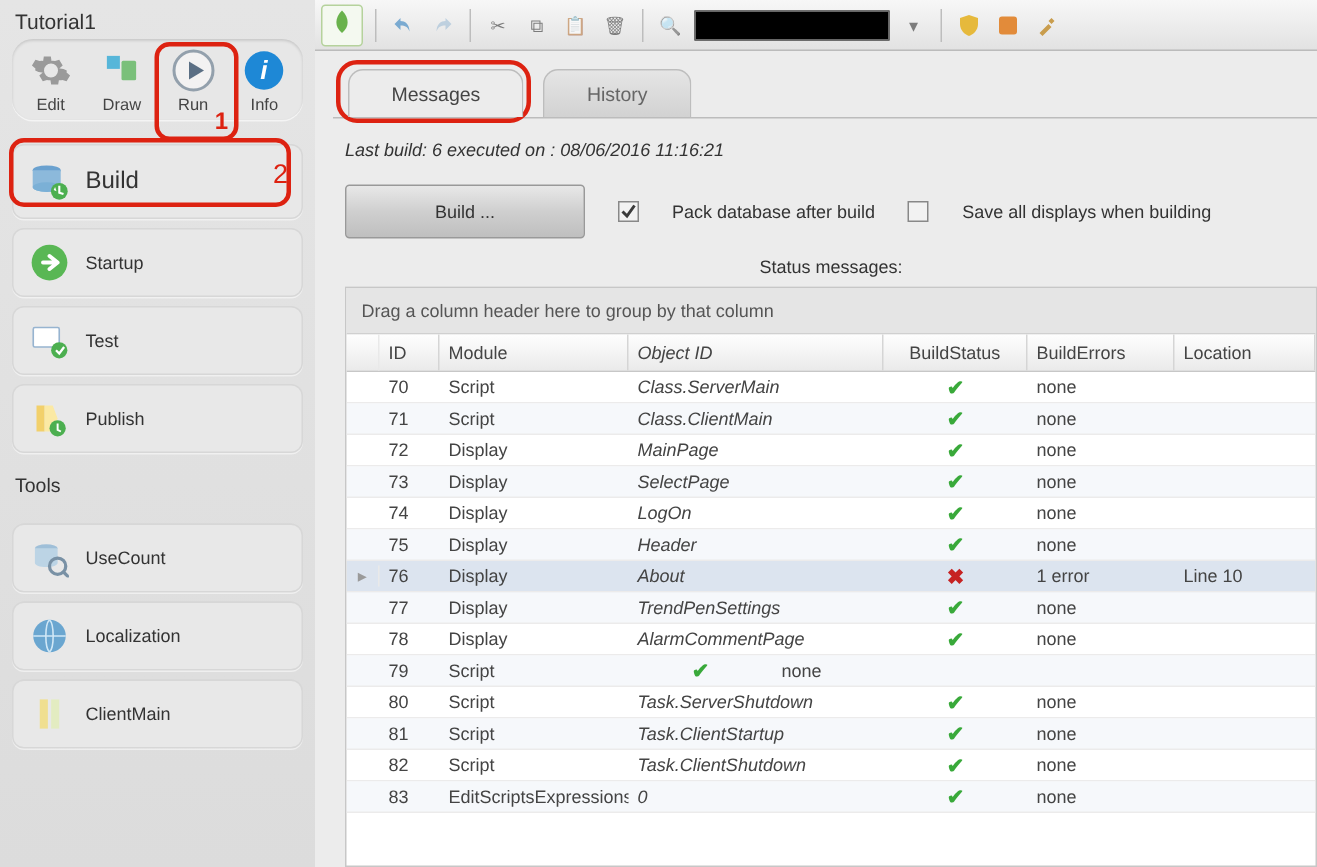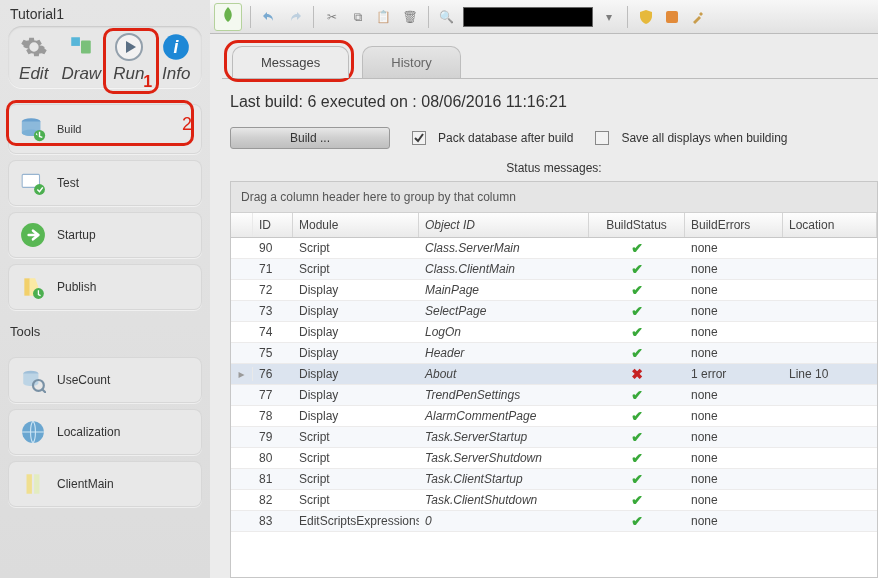--- a/index.html
+++ b/index.html
@@ -2,49 +2,49 @@
 <html><head>
 <meta charset="utf-8">
 <style>
   * { box-sizing: border-box; margin: 0; padding: 0; font-family: "Segoe UI", Tahoma, sans-serif; }
   body { background: #ddd; width: 878px; height: 578px; overflow: hidden; display: flex; font-size: 12px; color: #333;}
   .sidebar { width: 210px; background: linear-gradient(to bottom,#e5e5e5,#dcdcdc); display:flex; flex-direction:column; padding:4px 8px; }
   .proj-title { font-size:14px; color:#333; padding:2px 0 4px 2px;}
   .views-box { background:#e7e7e7; border-radius:14px; padding:6px 6px 4px 6px; display:flex; gap:8px; box-shadow:0 1px 0 rgba(255,255,255,.6), inset 0 1px 2px rgba(0,0,0,.15);}
   .view-btn { display:flex; flex-direction:column; align-items:center; gap:2px; width:44px; cursor:pointer; }
   .view-btn .ico { width:30px; height:30px; display:flex; align-items:center; justify-content:center;}
-  .view-btn .lbl { font-size:17px; color:#444;font-style:italic;}
+  .view-btn .lbl { font-size:11px; color:#444;}
   .run-wrap, .build-wrap { position:relative; }
   .run-annot { position:absolute; border:3px solid #d21; border-radius:10px; left:-6px; top:-4px; width:56px; height:66px;}
   .run-num { position:absolute; bottom:0px; right:4px; font-size:16px; color:#d21; font-weight:bold;}
   .side-group { margin-top:16px; display:flex; flex-direction:column; gap:6px;}
   .tools-label { font-size:13px; color:#333; margin:14px 0 2px 2px;}
   .side-item { display:flex; align-items:center; gap:10px; background:#e8e8e8; border-radius:8px; padding:8px 10px; border:1px solid rgba(0,0,0,.07); box-shadow:0 1px 0 rgba(255,255,255,.5);} 
-  .side-item.big { padding:10px 10px; font-size:11px; }
+  .side-item.big { padding:10px 10px; font-size:16px; }
   .side-item .ico { width:28px; height:28px; display:flex; align-items:center; justify-content:center; flex-shrink:0;}
   .build-annot { position:absolute; border:3px solid #d21; border-radius:10px; left:-2px; top:-4px; width:188px; height:46px;}
   .build-num { position:absolute; right:10px; top:10px; font-size:18px; color:#d21;}
   .main { flex:1; display:flex; flex-direction:column; background:#dcdcdc;}
   .toolbar { height:34px; background:linear-gradient(#f7f7f7,#e2e2e2); border-bottom:1px solid #bbb; display:flex; align-items:center; padding:0 4px; gap:6px;}
   .logo { width:28px; height:28px; border:1px solid #b5d29c; background:#f4f9f0; border-radius:3px; display:flex; align-items:center; justify-content:center;}
   .tbtn { width:20px; height:20px; border-radius:3px; cursor:pointer; display:flex; align-items:center; justify-content:center; opacity:.6;}
   .sep { width:1px; height:22px; background:#bdbdbd; margin:0 2px;}
   .tsearch { background:#000; width:130px; height:20px; border:1px solid #666;}
   .content { flex:1; background:#ececec; display:flex; flex-direction:column; padding:12px 0 0 12px; }
   .tabs-row { display:flex; align-items:flex-end; gap:17px; position:relative; margin-left:10px;}
   .tab { padding:8px 28px; font-size:13px; color:#444; border:1px solid #bdbdbd; border-bottom:none; border-radius:10px 10px 0 0; background:linear-gradient(#f3f3f3,#e2e2e2); position:relative;}
   .tab.active { background:#ececec; border-color:#bcbcbc; z-index:2; }
   .tab.inactive{ background:linear-gradient(#e5e5e5,#d2d2d2); color:#666; margin-left:-4px;}
   .tabs-outline { position:absolute; border:3px solid #d21; border-radius:14px; left:-8px; top:-6px; width:130px; height:42px;}
   .tab-num { position:absolute; left:96px; top:8px; color:#d21; font-size:16px; font-weight:bold;}
   .panel-line { border-top:1px solid #bcbcbc; margin-left:0; }
-  .build-info { padding:14px 0 8px 8px; font-size:16px;}
+  .build-info { padding:14px 0 8px 8px; font-size:12px;font-style:italic;}
   .controls-row { display:flex; align-items:center; gap:22px; padding:8px 8px 12px 8px;}
-  .gbtn { width:160px; height:22px; border:1px solid #999; border-radius:3px; background:linear-gradient(#e8e8e8,#cfcfcf,#bfbfbf); font-size:12px; color:#333; cursor:pointer;}
-  .chk { display:flex; align-items:center; gap:12px;}
+  .gbtn { width:160px; height:36px; border:1px solid #999; border-radius:3px; background:linear-gradient(#e8e8e8,#cfcfcf,#bfbfbf); font-size:12px; color:#333; cursor:pointer;}
+  .chk { display:flex; align-items:center; gap:22px;}
   .chk .box { width:14px; height:14px; border:1px solid #888; background:#f2f2f2; display:flex; align-items:center; justify-content:center;}
   .status-lbl { padding:0 0 4px 8px;text-align:center;}
   .grid-area { flex:1; background:#fff; margin:2px 0 0 8px; border:1px solid #c7c7c7; display:flex; flex-direction:column; overflow:hidden;}
   .group-hint { padding:8px 10px; color:#555; border-bottom:1px solid #d0d0d0; background:#e5e5e5;}
   .grid-head { display:flex; background:linear-gradient(#fefefe,#eaeaea); border-bottom:1px solid #c7c7c7;}
   .gh { border-right:1px solid #d5d5d5; padding:5px 6px; font-size:12px; color:#444; position:relative; white-space:nowrap; overflow:hidden;}
   .rows { flex:1; overflow:auto;}
   .row { display:flex; border-bottom:1px solid #ecebeb; height:21px; align-items:center;}
   .row:nth-child(even){ background:#f6f8fb;}
   .row.sel { background:#dce4ef;}
@@ -120,35 +120,35 @@
             </svg>
         </span>
         <span>Build</span>
       </div>
       <div class="build-annot"></div>
       <span class="build-num">2</span>
     </div>
     <div class="side-item">
       <span class="ico">
           <svg width="26" height="26" viewBox="0 0 24 24">
+            <circle cx="12" cy="12" r="11" fill="#59b754"></circle>
+            <path d="M8 12h7M12 8l5 4-5 4" stroke="#fff" stroke-width="2.4" fill="none" stroke-linecap="round" stroke-linejoin="round"></path>
+          </svg>
+        </span>
+      <span>Startup</span>
+    </div>
+    <div class="side-item">
+      <span class="ico">
+          <svg width="26" height="26" viewBox="0 0 24 24">
             <rect x="2" y="4" width="16" height="12" rx="1" fill="#fff" stroke="#97b4d0"></rect>
             <circle cx="18" cy="18" r="5" fill="#4caf50"></circle>
             <path d="M16 18l2 2 3-4" stroke="#fff" stroke-width="1.4" fill="none"></path>
           </svg>
         </span>
       <span>Test</span>
-    </div>
-    <div class="side-item">
-      <span class="ico">
-          <svg width="26" height="26" viewBox="0 0 24 24">
-            <circle cx="12" cy="12" r="11" fill="#59b754"></circle>
-            <path d="M8 12h7M12 8l5 4-5 4" stroke="#fff" stroke-width="2.4" fill="none" stroke-linecap="round" stroke-linejoin="round"></path>
-          </svg>
-        </span>
-      <span>Startup</span>
     </div>
     <div class="side-item">
       <span class="ico">
           <svg width="26" height="26" viewBox="0 0 24 24">
             <path d="M4 4l5 0 0 16-5 0z" fill="#f2d06b"></path>
             <path d="M9 4h5l3 8-3 8H9z" fill="#fbe9a4"></path>
             <circle cx="17" cy="18" r="5" fill="#4caf50"></circle>
             <path d="M17 15v4l2 1" stroke="#fff" stroke-width="1.2" fill="none"></path>
           </svg>
         </span>
@@ -271,21 +271,21 @@
         <div class="gh c-id">ID</div>
         <div class="gh c-module">Module</div>
         <div class="gh c-obj">Object ID</div>
         <div class="gh c-status">BuildStatus</div>
         <div class="gh c-err">BuildErrors</div>
         <div class="gh c-loc">Location</div>
       </div>
       <div class="rows" id="rows">
           <div class="row">
             <div class="cell c-gutter"></div>
-            <div class="cell c-id">90</div>
+            <div class="cell c-id">70</div>
             <div class="cell c-module">Script</div>
             <div class="cell c-obj">Class.ServerMain</div>
             <div class="cell c-status"><span class="check">✔</span></div>
             <div class="cell c-err">none</div>
             <div class="cell c-loc"></div>
           </div>
           <div class="row">
             <div class="cell c-gutter"></div>
             <div class="cell c-id">71</div>
             <div class="cell c-module">Script</div>
@@ -354,21 +354,20 @@
             <div class="cell c-module">Display</div>
             <div class="cell c-obj">AlarmCommentPage</div>
             <div class="cell c-status"><span class="check">✔</span></div>
             <div class="cell c-err">none</div>
             <div class="cell c-loc"></div>
           </div>
           <div class="row">
             <div class="cell c-gutter"></div>
             <div class="cell c-id">79</div>
             <div class="cell c-module">Script</div>
-            <div class="cell c-obj">Task.ServerStartup</div>
             <div class="cell c-status"><span class="check">✔</span></div>
             <div class="cell c-err">none</div>
             <div class="cell c-loc"></div>
           </div>
           <div class="row">
             <div class="cell c-gutter"></div>
             <div class="cell c-id">80</div>
             <div class="cell c-module">Script</div>
             <div class="cell c-obj">Task.ServerShutdown</div>
             <div class="cell c-status"><span class="check">✔</span></div>

